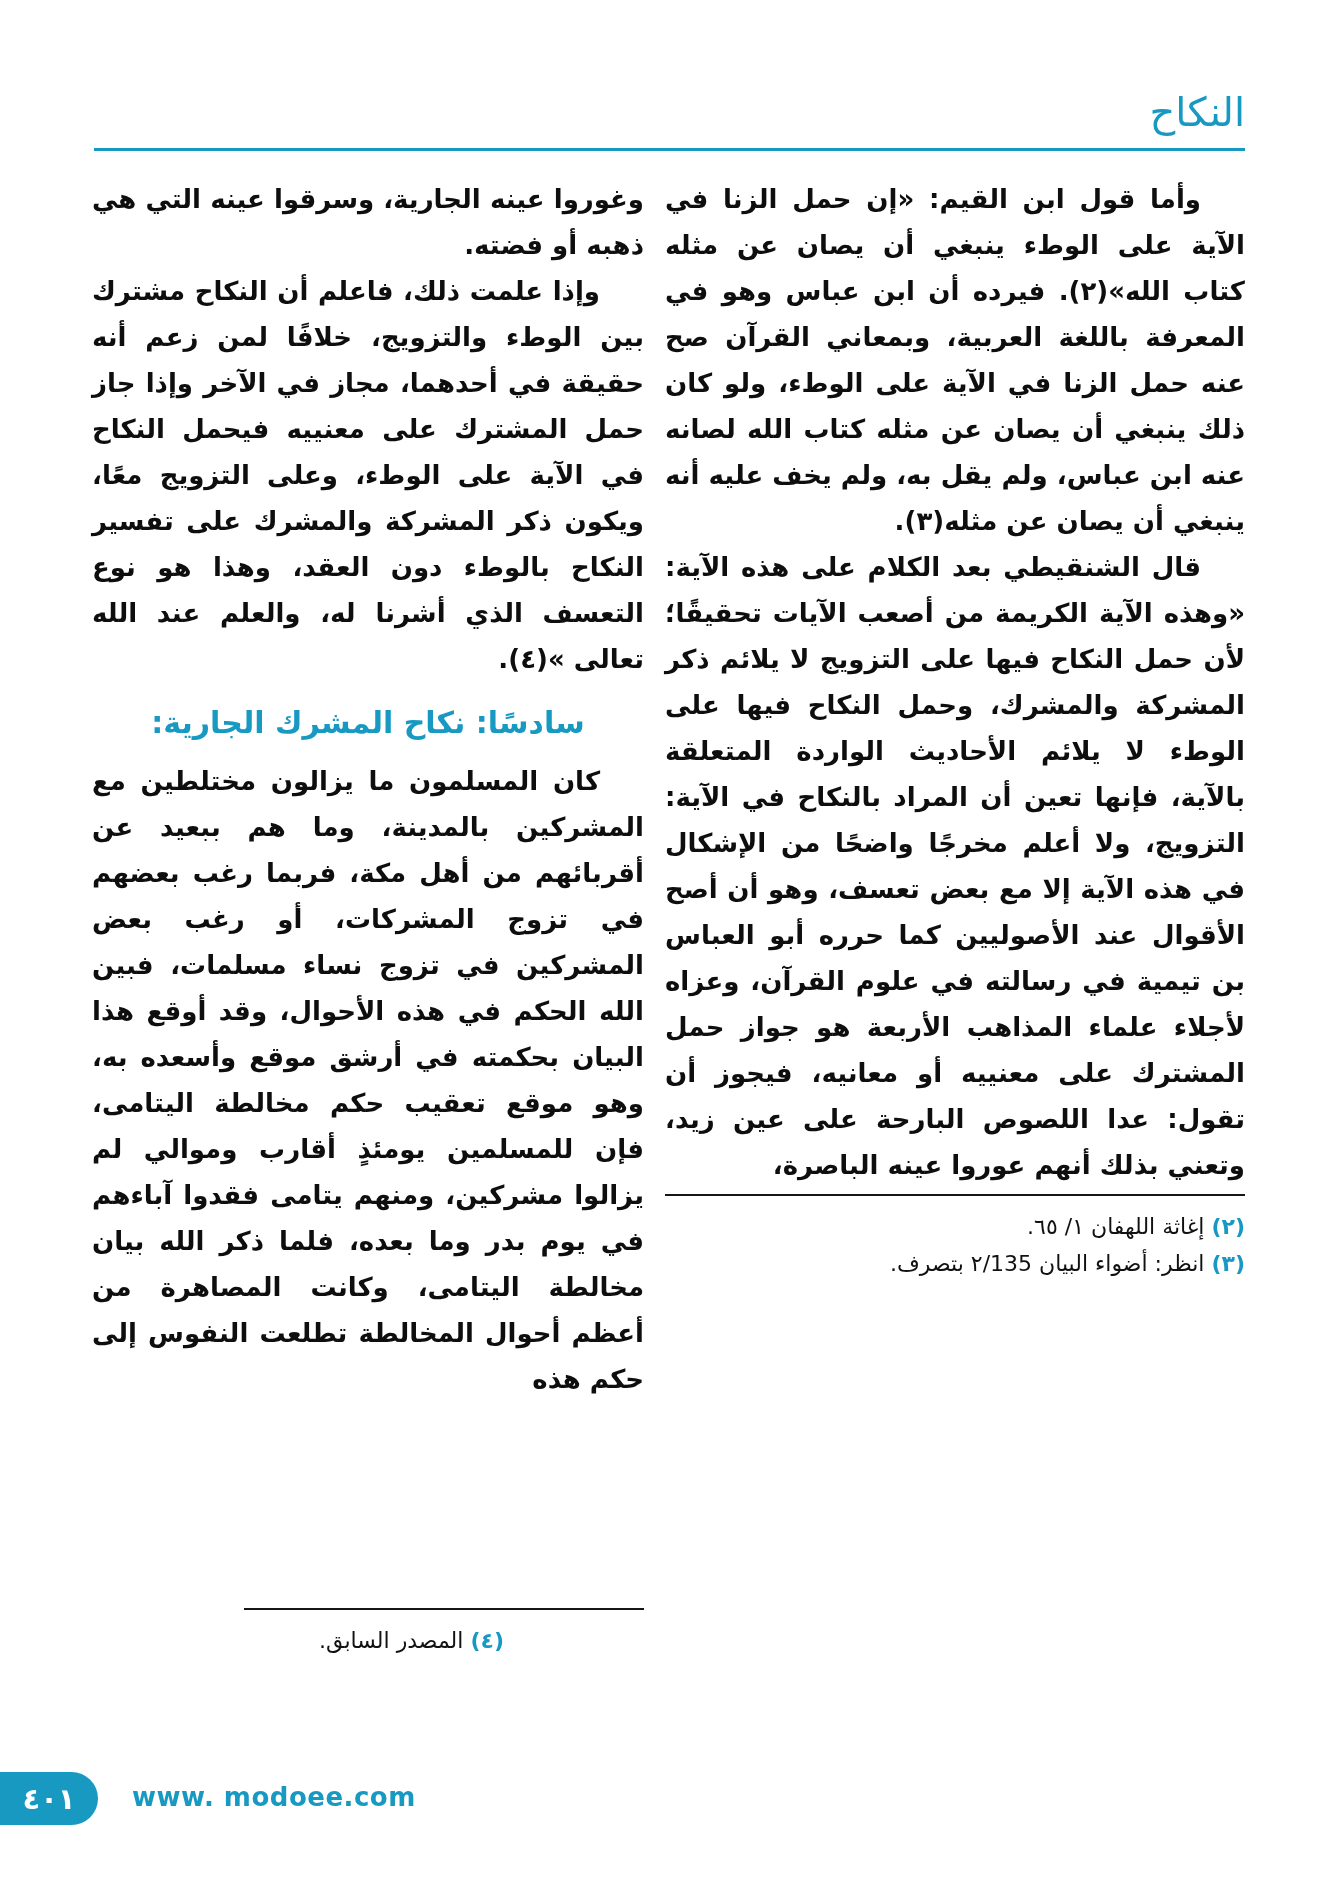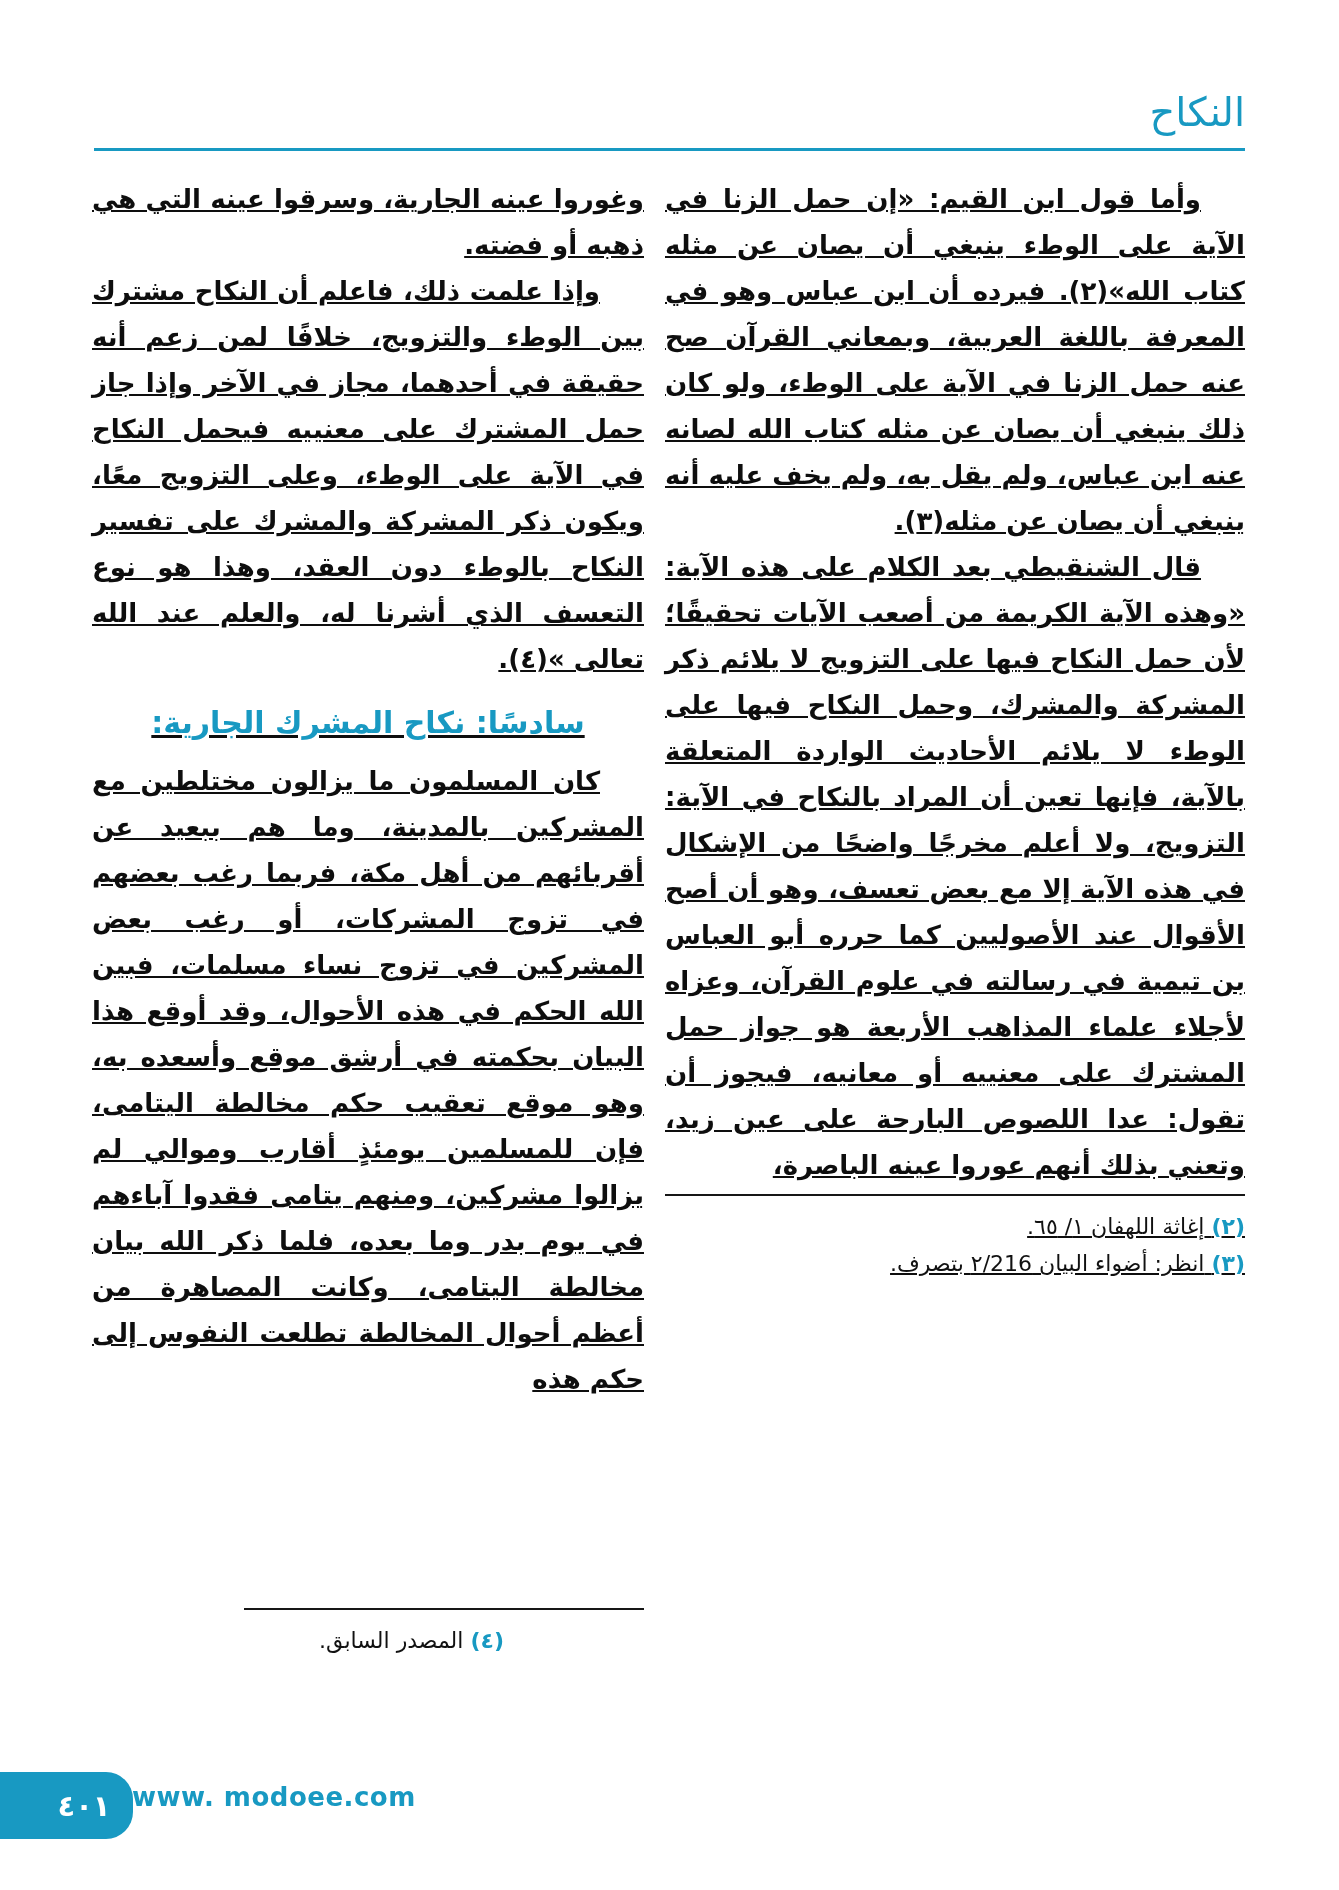--- a/index.html
+++ b/index.html
@@ -30,21 +30,20 @@
     left: 94px;
     right: 94px;
     height: 3px;
     background: var(--accent, #1899c2);
   }
   .col {
     position: absolute;
     top: 176px;
     text-align: justify;
     color: #0e0e0e;
-    text-decoration: underline;
   }
   .col-right { right: 94px; width: 580px; }
   .col-left  { left: 92px;  width: 552px; }
   .par {
     margin: 0;
     font-size: 26px;
     line-height: 46px;
     font-weight: bold;
     text-align: justify;
   }
@@ -81,30 +80,29 @@
     left: 92px;
     top: 1608px;
     width: 552px;
   }
   .left-fn-block .fn { margin-right: 140px; margin-top: 12px; text-align: right; }
   .page-num-badge {
     position: absolute;
     left: 0;
     top: 1772px;
     width: 98px;
-    height: 67px;
+    height: 53px;
     background: var(--accent, #1899c2);
     border-radius: 0 27px 27px 0;
     display: flex;
     align-items: center;
     justify-content: center;
     color: #ffffff;
     font-size: 29px;
     font-weight: bold;
-    padding-left: 35px;
   }
   .website {
     position: absolute;
     left: 132px;
     top: 1782px;
     direction: ltr;
     color: var(--accent, #1899c2);
     font-size: 26px;
     font-weight: bold;
     letter-spacing: 0.5px;
@@ -125,21 +123,21 @@
 
     <div class="fn-sep"></div>
 
     <div class="footnotes">
       <div class="fn">
         <span class="fn-num">(٢)</span>
         <span class="fn-text">إغاثة اللهفان ١/ ٦٥.</span>
       </div>
       <div class="fn">
         <span class="fn-num">(٣)</span>
-        <span class="fn-text">انظر: أضواء البيان ٢/216 بتصرف.</span>
+        <span class="fn-text">انظر: أضواء البيان ٢/135 بتصرف.</span>
       </div>
     </div>
   </section>
 
   <section class="col col-left">
     <p class="par">وغوروا عينه الجارية، وسرقوا عينه التي هي ذهبه أو فضته.</p>
     <p class="par indent">وإذا علمت ذلك، فاعلم أن النكاح مشترك بين الوطء والتزويج، خلافًا لمن زعم أنه حقيقة في أحدهما، مجاز في الآخر وإذا جاز حمل المشترك على معنييه فيحمل النكاح في الآية على الوطء، وعلى التزويج معًا، ويكون ذكر المشركة والمشرك على تفسير النكاح بالوطء دون العقد، وهذا هو نوع التعسف الذي أشرنا له، والعلم عند الله تعالى »(٤).</p>
     <h2 class="section-heading">سادسًا: نكاح المشرك الجارية:</h2>
     <p class="par indent">كان المسلمون ما يزالون مختلطين مع المشركين بالمدينة، وما هم ببعيد عن أقربائهم من أهل مكة، فربما رغب بعضهم في تزوج المشركات، أو رغب بعض المشركين في تزوج نساء مسلمات، فبين الله الحكم في هذه الأحوال، وقد أوقع هذا البيان بحكمته في أرشق موقع وأسعده به، وهو موقع تعقيب حكم مخالطة اليتامى، فإن للمسلمين يومئذٍ أقارب وموالي لم يزالوا مشركين، ومنهم يتامى فقدوا آباءهم في يوم بدر وما بعده، فلما ذكر الله بيان مخالطة اليتامى، وكانت المصاهرة من أعظم أحوال المخالطة تطلعت النفوس إلى حكم هذه</p>
   </section>

